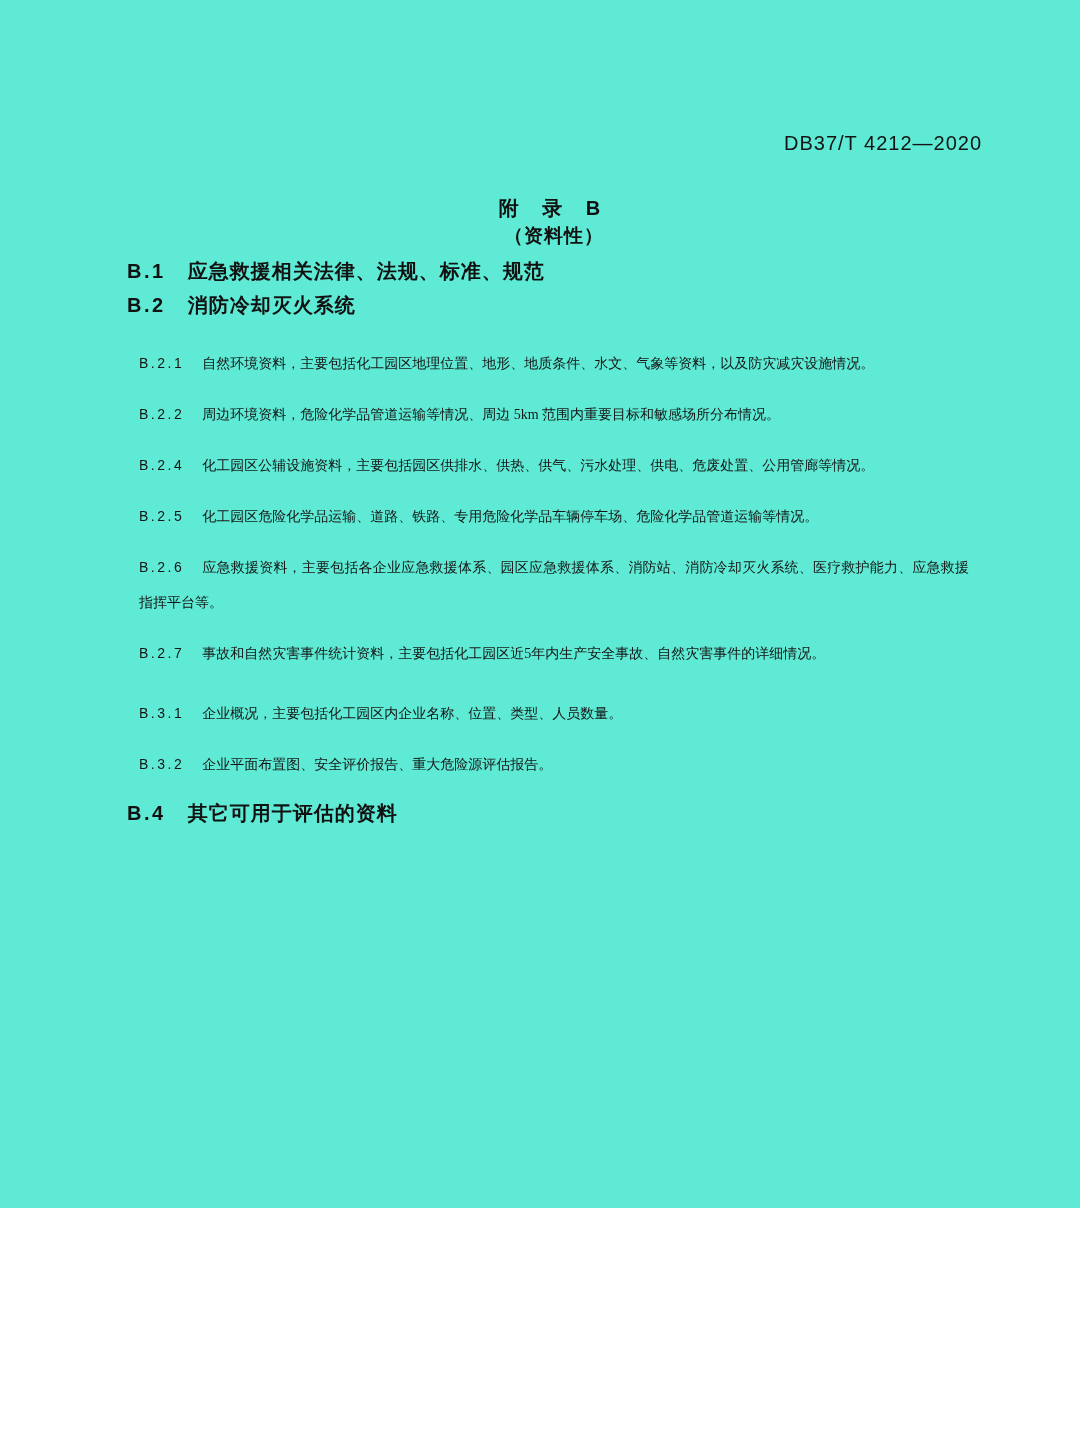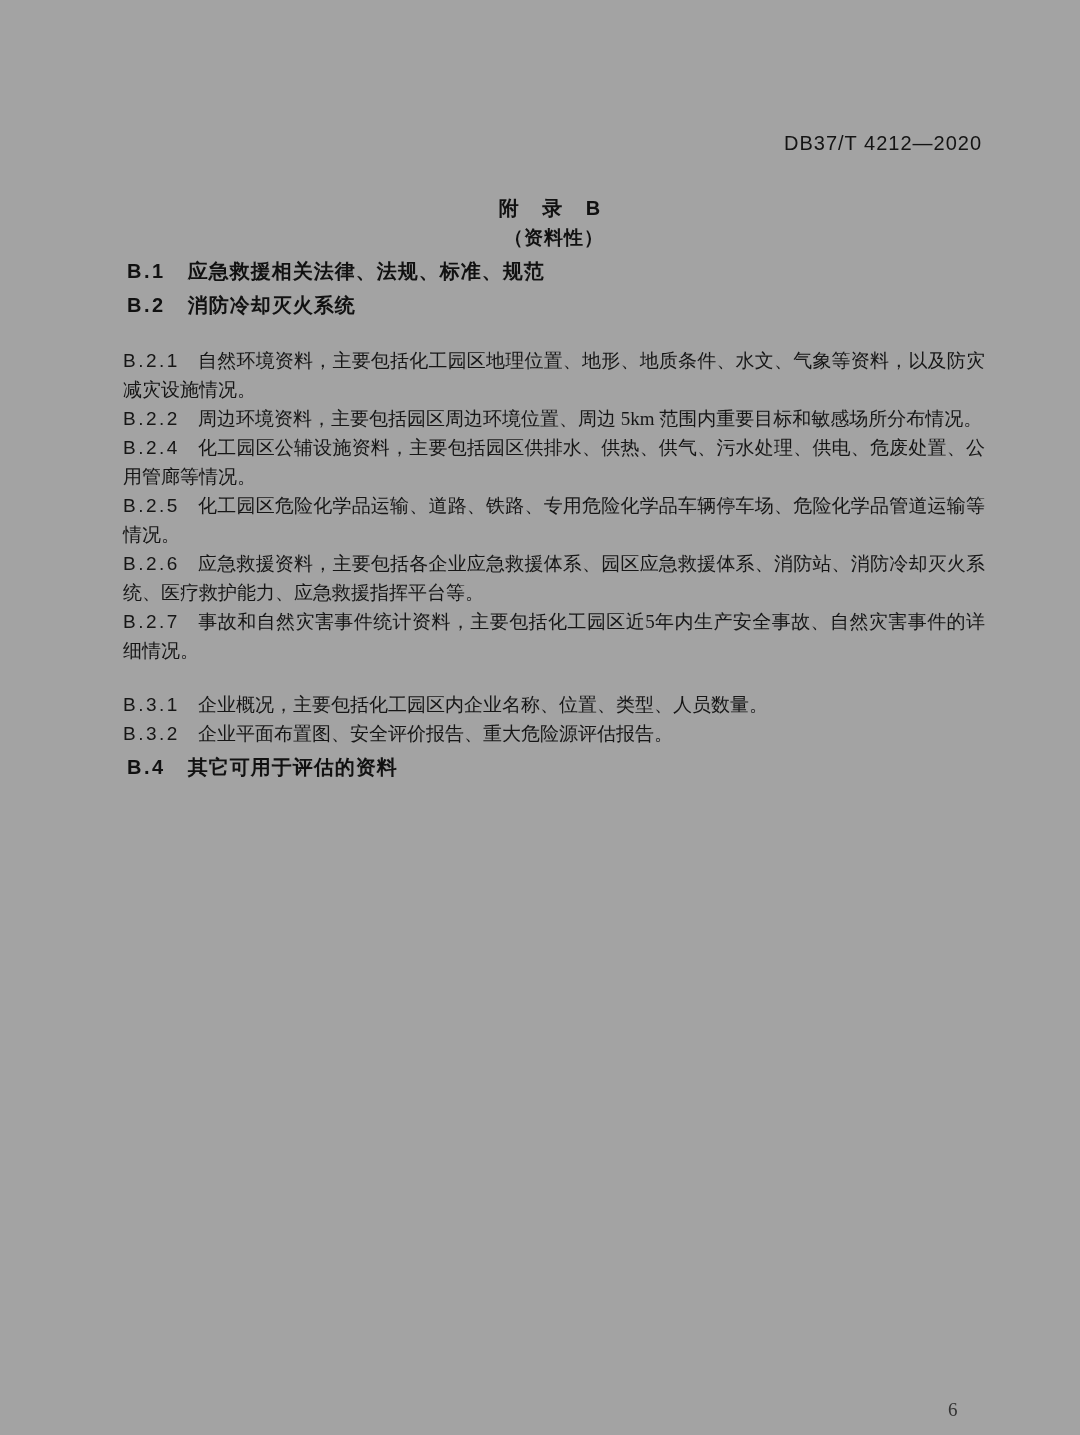--- a/index.html
+++ b/index.html
@@ -1,20 +1,20 @@
 <!DOCTYPE html>
 <html><head>
 <meta charset="utf-8">
 <style>
   html, body { margin: 0; padding: 0; background: #ffffff; }
   .page {
     position: relative;
     width: 1080px;
-    height: 1435px;
-    background: #a3a3a3;
+    height: 1208px;
+    background: #5eead4;
     color: #1c1c1c;
     font-family: "Liberation Sans", "DejaVu Sans", sans-serif;
     overflow: hidden;
     margin: 0 auto;
   }
   .doc-header {
     padding: 131px 98px 0 123px;
     text-align: right;
     font-size: 20px;
     line-height: 24px;
@@ -33,20 +33,21 @@
   }
   .title-line1 {
     font-size: 20px;
     line-height: 29px;
     letter-spacing: 9px;
   }
   .title-line2 {
     font-size: 19px;
     line-height: 29px;
     letter-spacing: 1px;
+    font-family: Liberation Mono, monospace;
   }
   .title-line3 {
     font-size: 20px;
     line-height: 30px;
     letter-spacing: 1.5px;
   }
   h3.sec-head {
     margin: 4px;
     font-size: 20px;
     line-height: 30px;
@@ -55,24 +56,24 @@
     letter-spacing: 1px;
   }
   .mt-b1 { margin-top: 29px; }
   .mt-b2 { margin-top: 26px; }
   .mt-b3 { margin-top: 22px; }
   .mt-b4 { margin-top: 25px; }
   .sec-id { letter-spacing: 2.5px; margin-right: 22px; }
   .items { margin-top: 25px; }
   .items.first { margin-top: 26px; }
   p.para {
-    margin: 0;
+    margin: 16px;
     font-family: "Liberation Serif", "DejaVu Serif", serif;
-    font-size: 19px;
-    line-height: 29px;
+    font-size: 14px;
+    line-height: 35px;
     text-align: justify;
     color: #161616;
   }
   .clause-id {
     font-family: "Liberation Sans", "DejaVu Sans", sans-serif;
     letter-spacing: 2.5px;
     margin-right: 18px;
     white-space: nowrap;
   }
   .page-footer {
@@ -105,21 +106,21 @@
         <span class="sec-id">B.1</span><span class="sec-title">应急救援相关法律、法规、标准、规范</span>
       </h3>
     </section>
 
     <section>
       <h3 class="sec-head mt-b2">
         <span class="sec-id">B.2</span><span class="sec-title">消防冷却灭火系统</span>
       </h3>
       <div class="items first">
         <p class="para"><span class="clause-id">B.2.1</span><span class="clause-text">自然环境资料，主要包括化工园区地理位置、地形、地质条件、水文、气象等资料，以及防灾减灾设施情况。</span></p>
-        <p class="para"><span class="clause-id">B.2.2</span><span class="clause-text">周边环境资料，主要包括园区周边环境位置、周边 5km 范围内重要目标和敏感场所分布情况。</span></p>
+        <p class="para"><span class="clause-id">B.2.2</span><span class="clause-text">周边环境资料，危险化学品管道运输等情况、周边 5km 范围内重要目标和敏感场所分布情况。</span></p>
         <p class="para"><span class="clause-id">B.2.4</span><span class="clause-text">化工园区公辅设施资料，主要包括园区供排水、供热、供气、污水处理、供电、危废处置、公用管廊等情况。</span></p>
         <p class="para"><span class="clause-id">B.2.5</span><span class="clause-text">化工园区危险化学品运输、道路、铁路、专用危险化学品车辆停车场、危险化学品管道运输等情况。</span></p>
         <p class="para"><span class="clause-id">B.2.6</span><span class="clause-text">应急救援资料，主要包括各企业应急救援体系、园区应急救援体系、消防站、消防冷却灭火系统、医疗救护能力、应急救援指挥平台等。</span></p>
         <p class="para"><span class="clause-id">B.2.7</span><span class="clause-text">事故和自然灾害事件统计资料，主要包括化工园区近5年内生产安全事故、自然灾害事件的详细情况。</span></p>
       </div>
     </section>
 
     <section>
       <div class="items">
         <p class="para"><span class="clause-id">B.3.1</span><span class="clause-text">企业概况，主要包括化工园区内企业名称、位置、类型、人员数量。</span></p>

